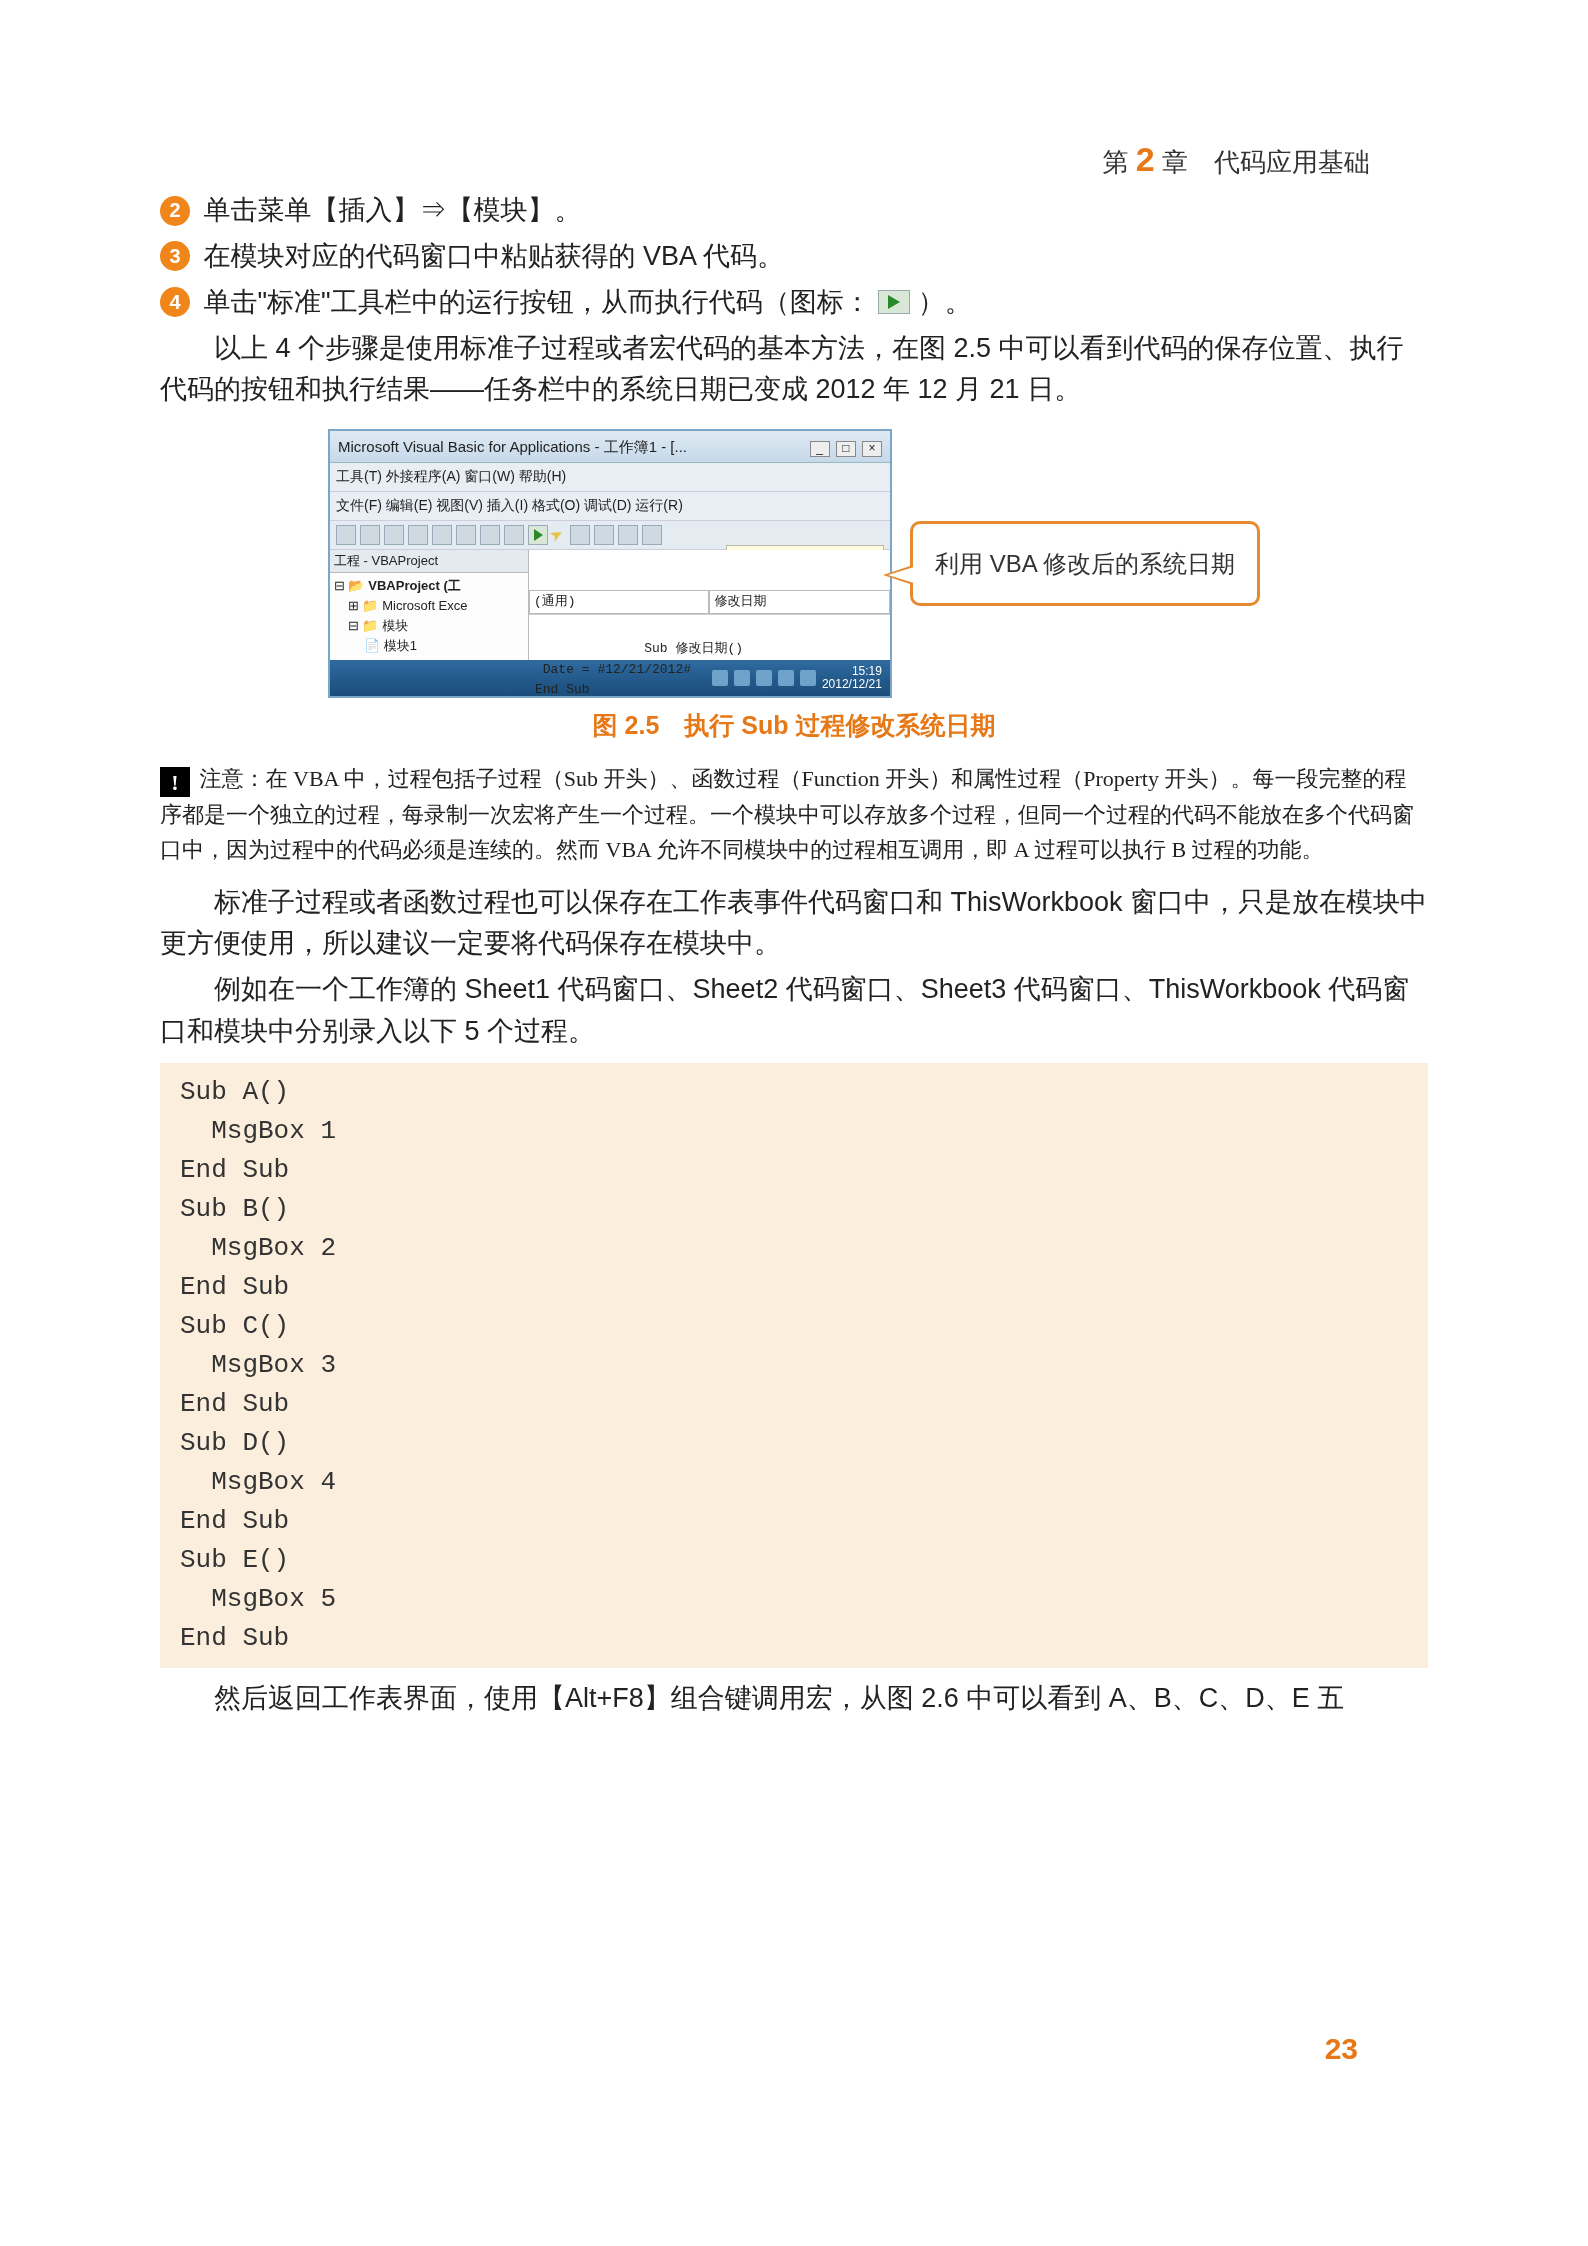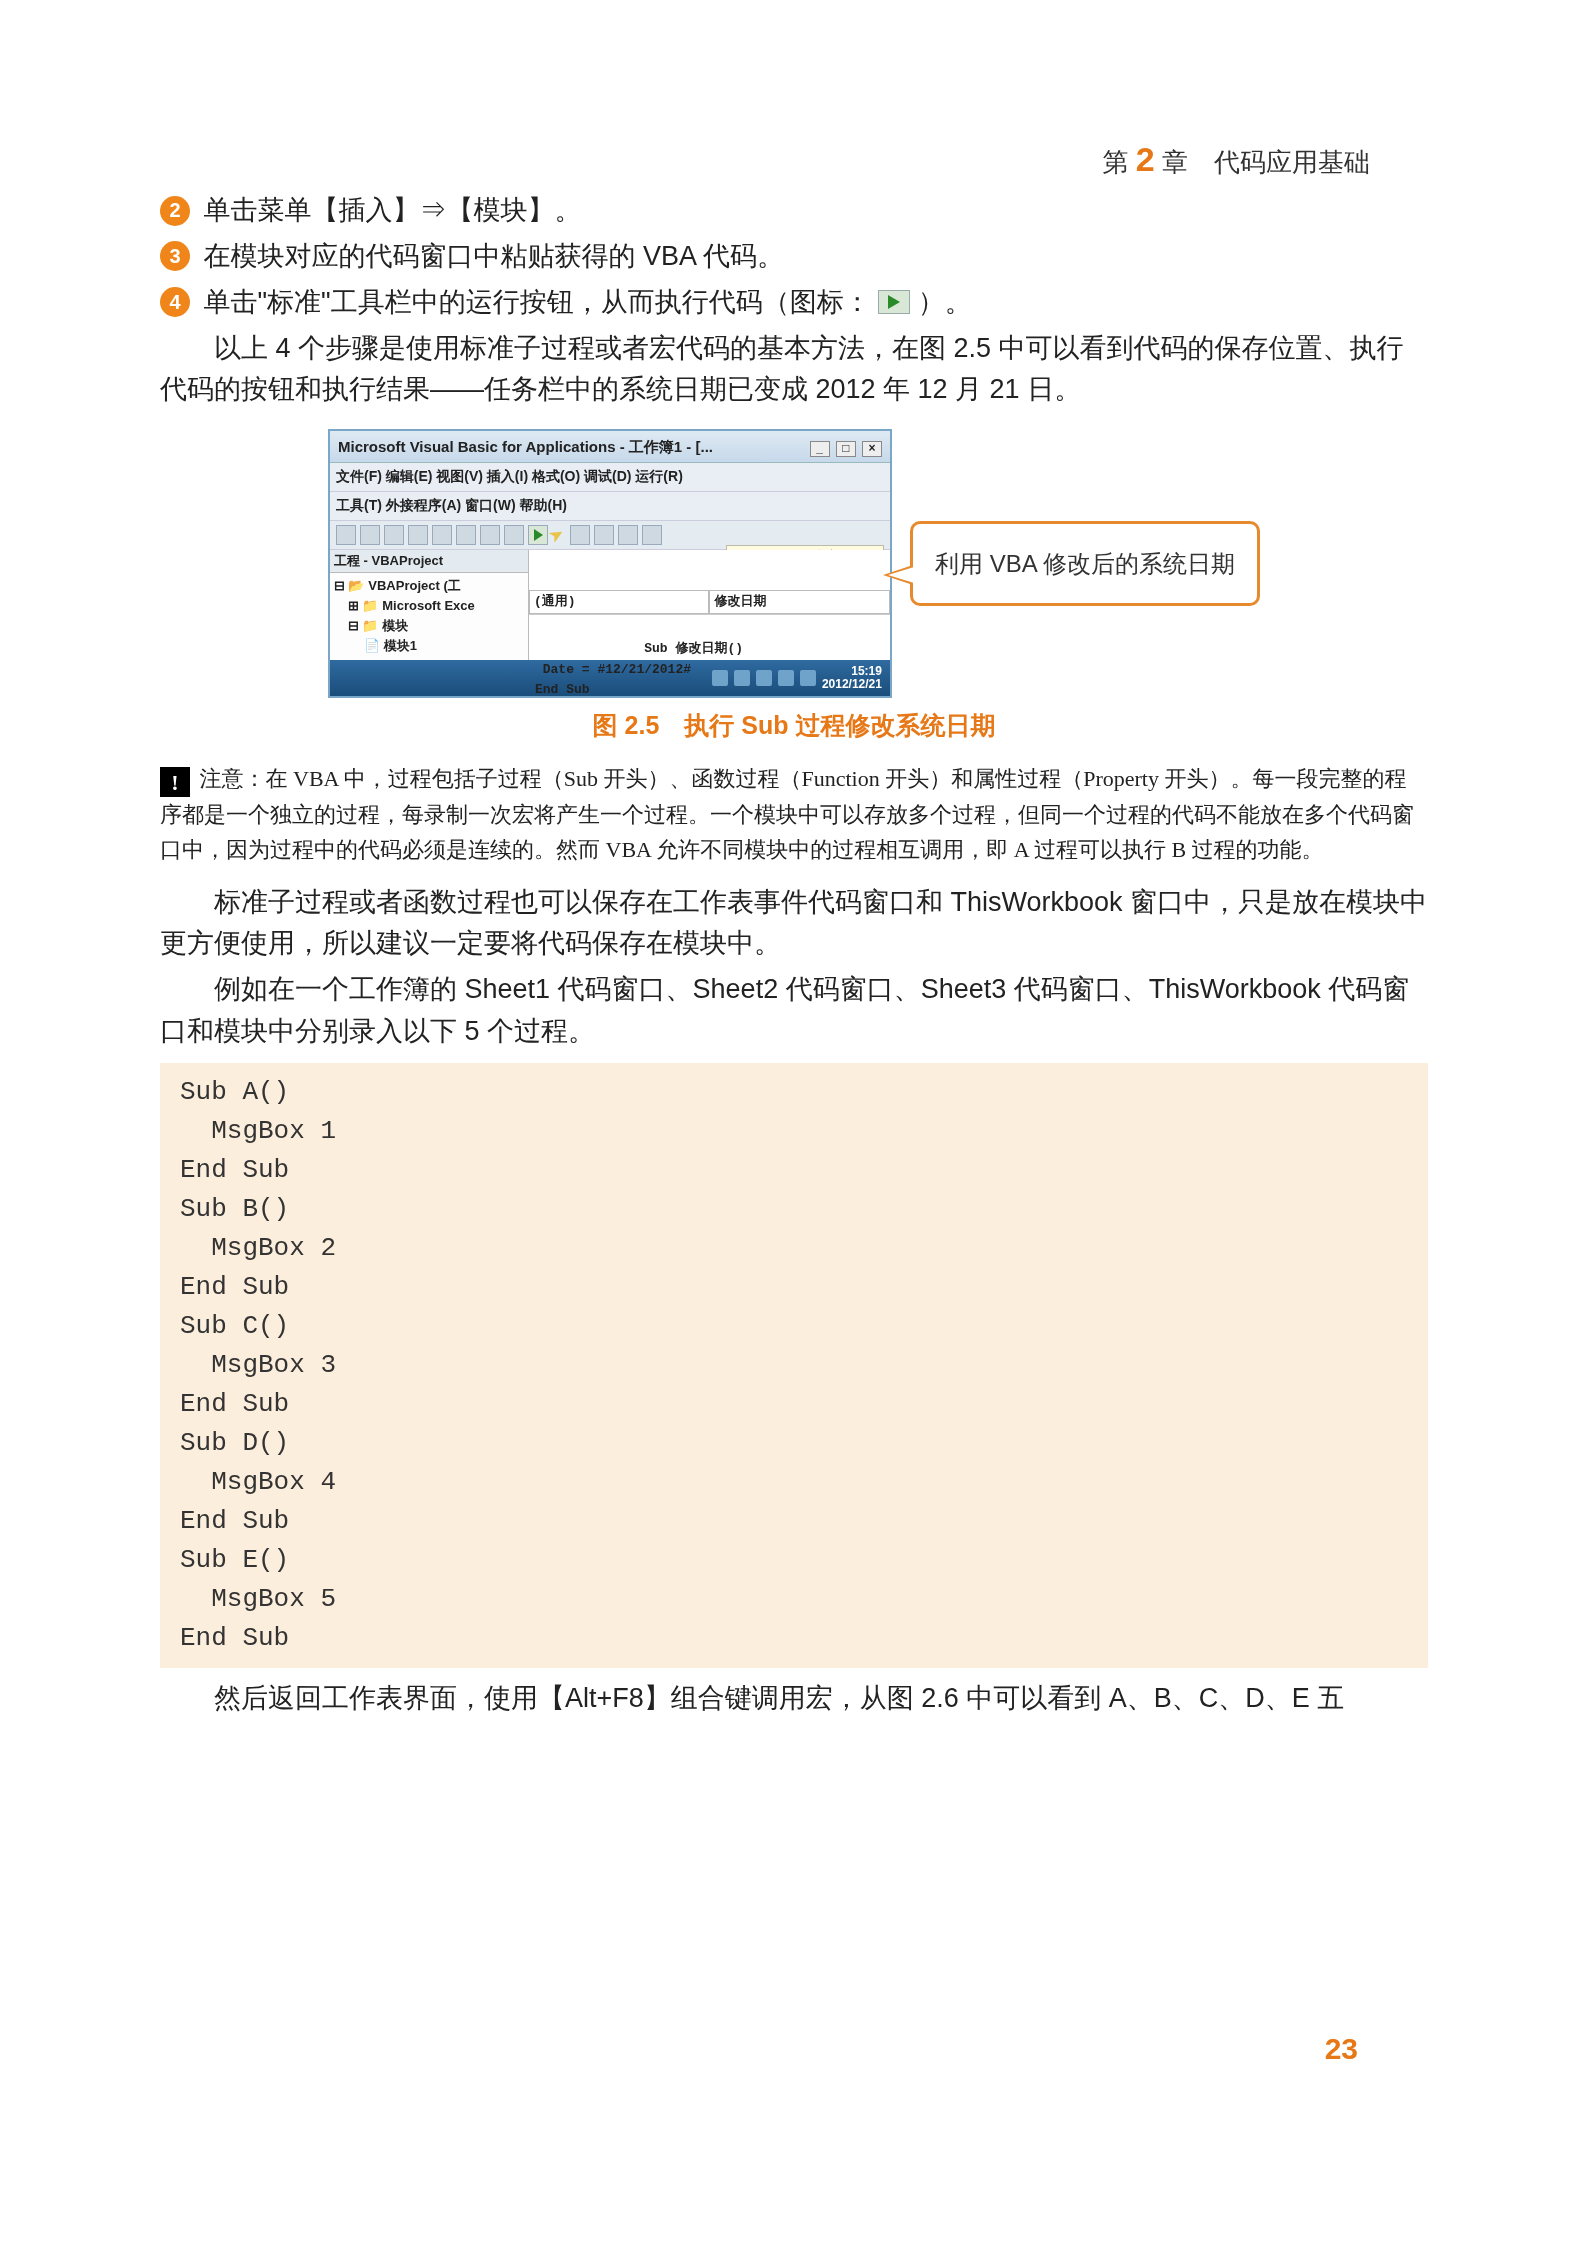--- a/index.html
+++ b/index.html
@@ -321,32 +321,32 @@
     <div class="step-line">
       <span class="badge">4</span>
       <span>单击"标准"工具栏中的运行按钮，从而执行代码（图标：</span>
       <span class="run-icon"></span>
       <span>）。</span>
     </div>
 
     <div class="para">以上 4 个步骤是使用标准子过程或者宏代码的基本方法，在图 2.5 中可以看到代码的保存位置、执行代码的按钮和执行结果——任务栏中的系统日期已变成 2012 年 12 月 21 日。</div>
 
     <div class="figure-area">
-      <div style="position:relative;font-weight:bold;">
+      <div style="position:relative;">
         <div class="vbe-window">
           <div class="vbe-title">
             <span>Microsoft Visual Basic for Applications - 工作簿1 - [...</span>
             <span class="winbtns">
               <span>_</span>
               <span>□</span>
               <span>×</span>
             </span>
           </div>
+          <div class="vbe-menu">工具(T)  外接程序(A)  窗口(W)  帮助(H)</div>
           <div class="vbe-menu">文件(F)  编辑(E)  视图(V)  插入(I)  格式(O)  调试(D)  运行(R)</div>
-          <div class="vbe-menu">工具(T)  外接程序(A)  窗口(W)  帮助(H)</div>
           <div class="vbe-toolbar" style="position:relative;">
             <span class="tb"></span>
             <span class="tb"></span>
             <span class="tb"></span>
             <span class="tb"></span>
             <span class="tb"></span>
             <span class="tb"></span>
             <span class="tb"></span>
             <span class="tb"></span>
             <span class="tb run"></span>

